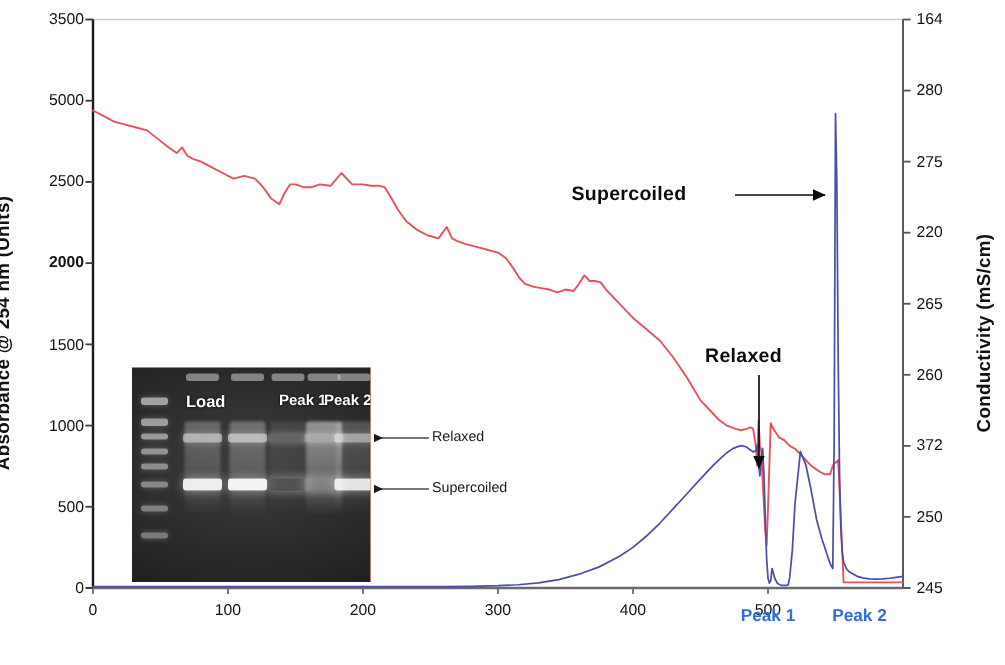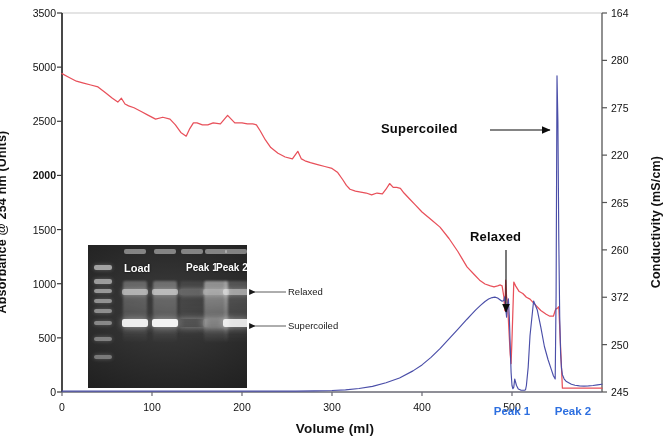--- a/index.html
+++ b/index.html
@@ -39,23 +39,20 @@
 <div id="root">
 
   <div class="axis-title" id="ylabel-left">
     <span>Absorbance @ 254 nm (Units)</span>
   </div>
 
   <div class="axis-title" id="ylabel-right">
     <span>Conductivity (mS/cm)</span>
   </div>
 
-  <div class="axis-title" id="xlabel">
-    <span>Volume (ml)</span>
-  </div>
 
   <div id="ticks-left">
       <div class="tick-lbl tick-left" style="left: 14px; width: 42px; top: 392px;">0</div>
       <div class="tick-lbl tick-left" style="left: 14px; width: 42px; top: 337.857px;">500</div>
       <div class="tick-lbl tick-left" style="left: 14px; width: 42px; top: 283.714px;">1000</div>
       <div class="tick-lbl tick-left" style="left: 14px; width: 42px; top: 229.571px;">1500</div>
       <div class="tick-lbl tick-left" style="left: 14px; width: 42px; top: 175.429px; font-weight: bold;">2000</div>
       <div class="tick-lbl tick-left" style="left: 14px; width: 42px; top: 121.286px;">2500</div>
       <div class="tick-lbl tick-left" style="left: 14px; width: 42px; top: 67.1429px;">5000</div>
       <div class="tick-lbl tick-left" style="left: 14px; width: 42px; top: 13px;">3500</div>

